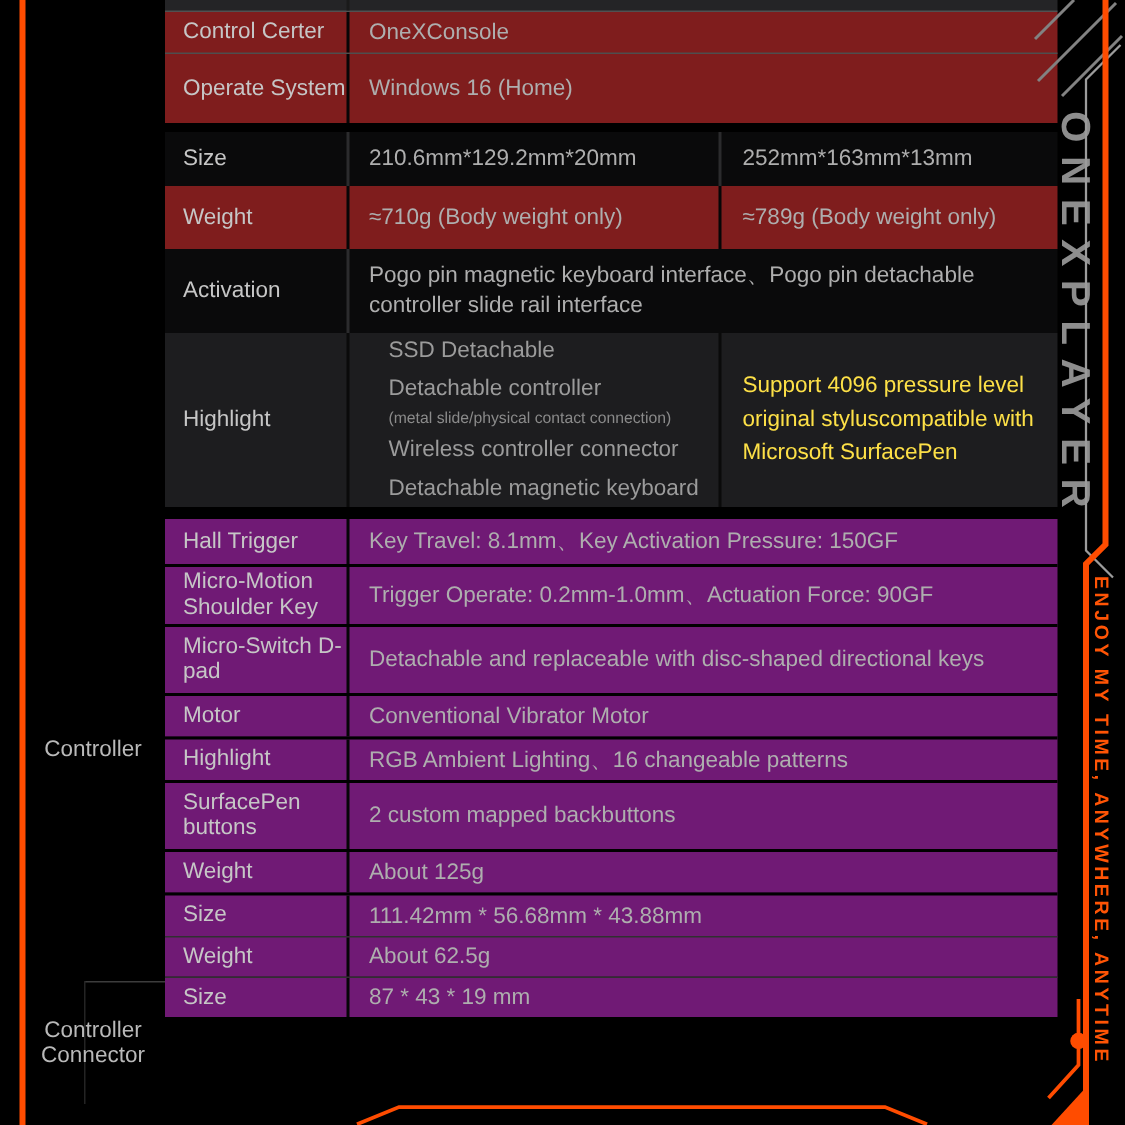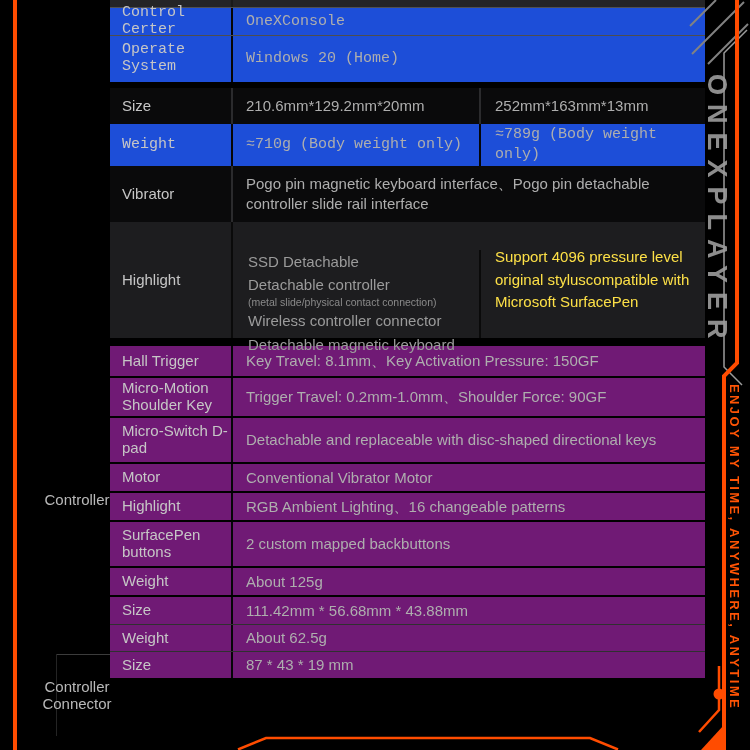--- a/index.html
+++ b/index.html
@@ -1,47 +1,47 @@
 <!DOCTYPE html>
 <html><head>
 <meta charset="utf-8">
 <style>
   html,body{margin:0;padding:0;background:#000;}
   #screen{position:relative;width:750px;height:750px;background:#000;overflow:hidden;
           font-family:"Liberation Sans","DejaVu Sans",sans-serif;}
   
   .left-line{position:absolute;left:13px;top:0;width:4px;height:750px;background:#ff4c00;}
   
-  .rail-label{position:absolute;left:29px;width:96px;display:flex;align-items:center;justify-content:center;
+  .rail-label{position:absolute;left:14px;width:96px;display:flex;align-items:center;justify-content:center;
               color:#b9b9b9;font-size:15px;text-align:center;line-height:1.15;}
   .rail-ctrl{top:346px;height:308px;}
   .rail-conn{top:654px;height:82px;}
   .conn-topline{position:absolute;left:56px;top:654px;width:54px;height:1px;background:#3c3c3c;}
   .conn-vline{position:absolute;left:56px;top:654px;width:1px;height:82px;background:#242424;}
   
   .table{position:absolute;left:110px;top:0;width:595px;}
   .r{display:flex;box-sizing:border-box;width:595px;}
-  .gray{background:#1d4ed8;font-family:Liberation Mono, monospace;}
+  .gray{background:#7f1d1d;}
   .dark{background:#0a0a0b;}
   .mid{background:#1d1d1f;}
   .low{background:#701a75;}
   .t2{border-top:2px solid #000;}
   .t1{border-top:1px solid #383838;}
   .sepb{border-bottom:1px solid #4e4e4e;}
   .sliver{height:8px;background:#242426;border-bottom:1px solid #515151;}
   .lab{flex:0 0 123px;box-sizing:border-box;border-right:2px solid #060607;display:flex;align-items:center;
        padding-left:12px;color:#c6c6c6;font-size:15px;line-height:1.12;}
   .val{flex:1 1 auto;display:flex;align-items:center;box-sizing:border-box;padding-left:13px;padding-right:8px;
        color:#aeaeae;font-size:15px;line-height:1.32;}
   .v1{flex:0 0 248px;border-right:2px solid #060607;}
   .v2{padding-left:14px;}
   .dark .lab,.dark .v1{border-right-color:#2b2b2d;}
   .mid .lab,.mid .v1{border-right-color:#0a0a0a;}
   .hl-lines{flex:0 0 248px;box-sizing:border-box;border-right:2px solid #0a0a0a;display:flex;flex-direction:column;
-            justify-content:space-between;padding-left:15px;color:#9b9b9b;font-size:15px;margin-top:28px;}
+            justify-content:space-between;padding-left:26px;color:#9b9b9b;font-size:15px;}
   .hl-main{line-height:24px;}
   .hl-note{line-height:13px;font-size:10.5px;color:#8a8a8a;}
   .hl2{color:#fde047;line-height:1.5;}
   
   .brand{position:absolute;left:701px;top:74px;height:306px;writing-mode:vertical-rl;
          color:#8d8d8d;font-size:27px;font-weight:700;letter-spacing:9px;white-space:nowrap;}
   .slogan{position:absolute;left:727px;top:384px;height:366px;writing-mode:vertical-rl;
           color:#ff5405;font-size:13px;font-weight:700;letter-spacing:2.4px;white-space:nowrap;}
   .decor{position:absolute;pointer-events:none;}
 </style>
@@ -64,37 +64,37 @@
       <div class="val"></div>
     </div>
 
     <div class="r gray sepb" style="height:28px">
       <div class="lab">Control Certer</div>
       <div class="val">OneXConsole</div>
     </div>
 
     <div class="r gray" style="height:46px;margin-bottom:6px">
       <div class="lab">Operate System</div>
-      <div class="val">Windows 20 (Home)</div>
+      <div class="val">Windows 16 (Home)</div>
     </div>
 
     <div class="r dark" style="height:36px">
       <div class="lab">Size</div>
       <div class="val v1">210.6mm*129.2mm*20mm</div>
       <div class="val v2">252mm*163mm*13mm</div>
     </div>
 
     <div class="r gray" style="height:42px">
       <div class="lab">Weight</div>
       <div class="val v1">≈710g (Body weight only)</div>
       <div class="val v2">≈789g (Body weight only)</div>
     </div>
 
     <div class="r dark" style="height:56px">
-      <div class="lab">Vibrator</div>
+      <div class="lab">Activation</div>
       <div class="val">Pogo pin magnetic keyboard interface、Pogo pin detachable controller slide rail interface</div>
     </div>
 
     <div class="r mid" style="height:116px;margin-bottom:8px">
       <div class="lab">Highlight</div>
       <div class="hl-lines">
         <div class="hl-main">SSD Detachable</div>
         <div class="hl-main" style="line-height:22px">Detachable controller</div>
         <div class="hl-note">(metal slide/physical contact connection)</div>
         <div class="hl-main">Wireless controller connector</div>
@@ -103,21 +103,21 @@
       <div class="val v2 hl2">Support 4096 pressure level original styluscompatible with Microsoft SurfacePen</div>
     </div>
 
     <div class="r low" style="height:30px">
       <div class="lab">Hall Trigger</div>
       <div class="val">Key Travel: 8.1mm、Key Activation Pressure: 150GF</div>
     </div>
 
     <div class="r low t2" style="height:40px">
       <div class="lab">Micro-Motion Shoulder Key</div>
-      <div class="val">Trigger Travel: 0.2mm-1.0mm、Shoulder Force: 90GF</div>
+      <div class="val">Trigger Operate: 0.2mm-1.0mm、Actuation Force: 90GF</div>
     </div>
 
 
     <div class="r low t2" style="height:46px">
       <div class="lab">Micro-Switch D-pad</div>
       <div class="val">Detachable and replaceable with disc-shaped directional keys</div>
     </div>
 
     <div class="r low t2" style="height:29px">
       <div class="lab">Motor</div>

